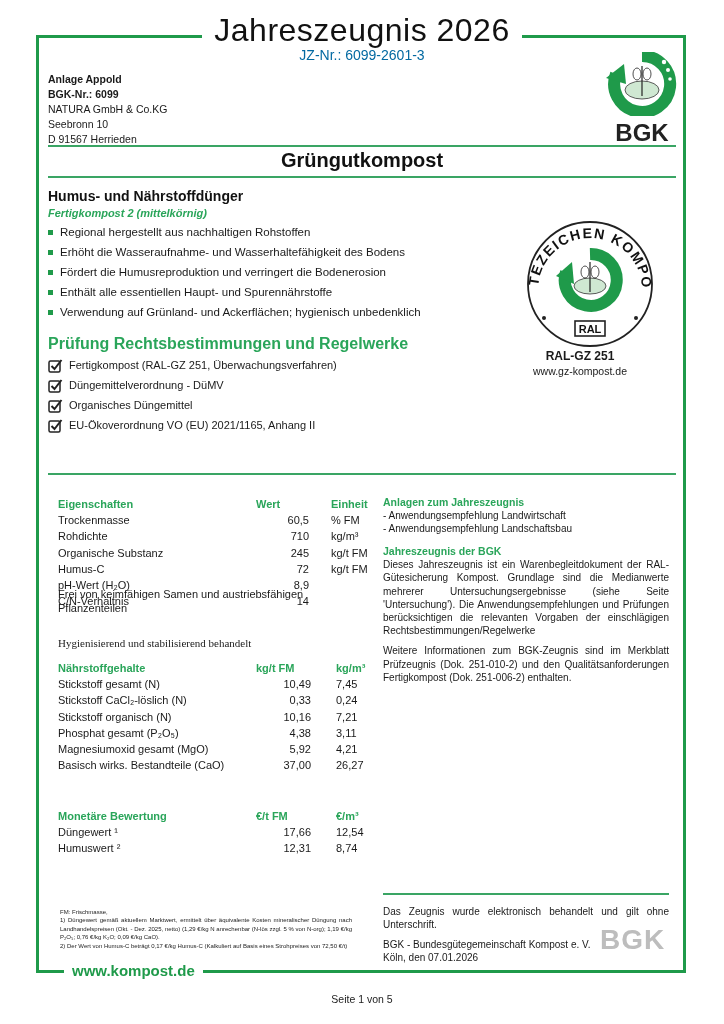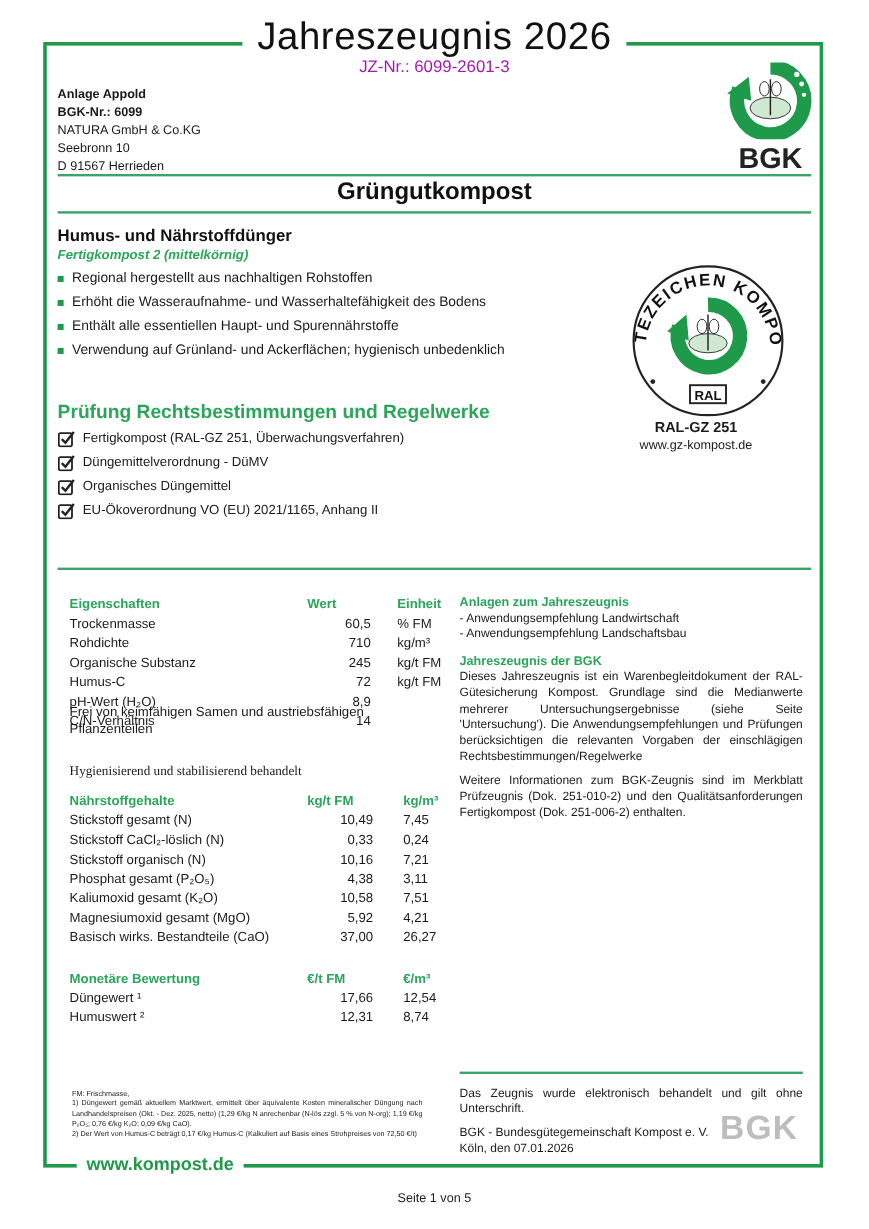--- a/index.html
+++ b/index.html
@@ -4,21 +4,21 @@
 <style>
   html, body { margin:0; padding:0; background:#ffffff; }
   body { width:724px; height:1024px; position:relative; overflow:hidden;
          font-family:"DejaVu Sans", sans-serif; color:#1a1a1a; }
   .frame { position:absolute; left:36px; top:35px; width:650px; height:938px;
            border:3px solid #1f9a4a; box-sizing:border-box; }
   .title-wrap { position:absolute; left:0; right:0; top:12px; text-align:center; }
   .title { display:inline-block; background:#fff; padding:0 12px; font-family:"Liberation Sans", sans-serif;
            font-size:32px; letter-spacing:0.5px; color:#111; font-weight:normal; line-height:36px; }
   .jznr { position:absolute; left:0; right:0; top:47px; text-align:center;
-          font-family:"Liberation Sans", sans-serif; font-size:14px; color:#a21caf; }
+          font-family:"Liberation Sans", sans-serif; font-size:14px; color:#0369a1; }
   .addr { position:absolute; left:48px; top:72px; font-family:"Liberation Sans", sans-serif; font-size:10.5px; line-height:15px; }
   .addr .b { font-weight:bold; }
   .bgk-logo { position:absolute; left:604px; top:52px; width:76px; height:92px; }
   .hr { position:absolute; height:2px; background:#3aa564; }
   .product { position:absolute; left:48px; right:48px; top:149px; text-align:center;
              font-family:"Liberation Sans", sans-serif; font-weight:bold; font-size:20px; color:#111; }
   .section-title { position:absolute; left:48px; font-family:"Liberation Sans", sans-serif; font-weight:bold; font-size:14px; color:#111; }
   .subtitle { position:absolute; left:48px; top:207px; font-family:"Liberation Sans", sans-serif; font-weight:bold; font-size:11px; color:#2aa55a;font-style:italic; }
   .bullets { position:absolute; left:48px; top:222px; margin:0; padding:0; list-style:none;
              font-family:"Liberation Sans", sans-serif; font-size:11.5px; }
@@ -86,20 +86,24 @@
   <li>
       <span class="sq"></span>
       <span>Regional hergestellt aus nachhaltigen Rohstoffen</span>
     </li>
   <li>
       <span class="sq"></span>
       <span>Erhöht die Wasseraufnahme- und Wasserhaltefähigkeit des Bodens</span>
     </li>
   <li>
       <span class="sq"></span>
+      <span>Fördert die Humusreproduktion und verringert die Bodenerosion</span>
+    </li>
+  <li>
+      <span class="sq"></span>
       <span>Enthält alle essentiellen Haupt- und Spurennährstoffe</span>
     </li>
   <li>
       <span class="sq"></span>
       <span>Verwendung auf Grünland- und Ackerflächen; hygienisch unbedenklich</span>
     </li>
 </ul>
 
 <div class="section-title" style="top:335px; font-size:16px; color:#2aa55a;">Prüfung Rechtsbestimmungen und Regelwerke</div>
 <ul class="checks">
@@ -244,26 +248,20 @@
         <td></td>
         <td>7,21</td>
       </tr>
   <tr>
         <td>Phosphat gesamt (P₂O₅)</td>
         <td class="num">4,38</td>
         <td></td>
         <td>3,11</td>
       </tr>
   <tr>
-        <td>Kaliumoxid gesamt (K₂O)</td>
-        <td class="num">10,58</td>
-        <td></td>
-        <td>7,51</td>
-      </tr>
-  <tr>
         <td>Magnesiumoxid gesamt (MgO)</td>
         <td class="num">5,92</td>
         <td></td>
         <td>4,21</td>
       </tr>
   <tr>
         <td>Basisch wirks. Bestandteile (CaO)</td>
         <td class="num">37,00</td>
         <td></td>
         <td>26,27</td>

